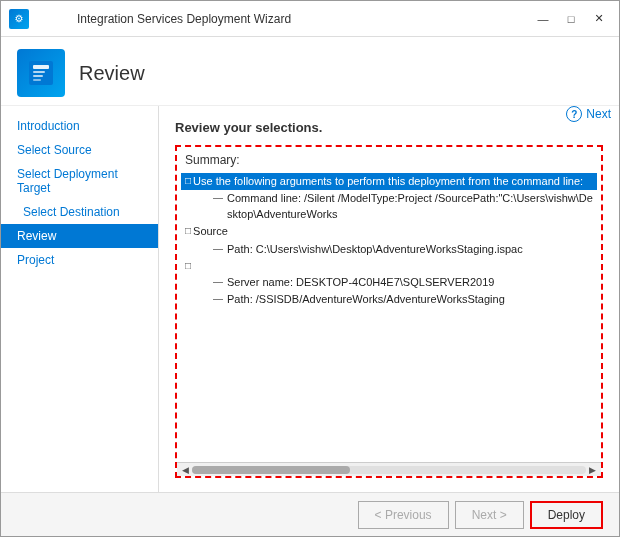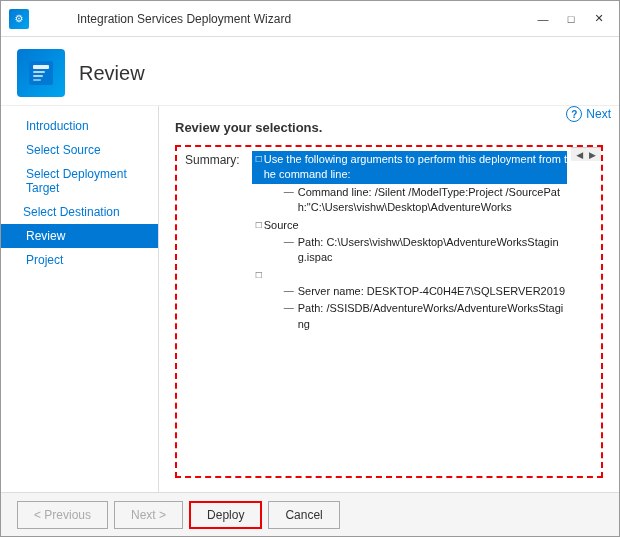--- a/index.html
+++ b/index.html
@@ -91,21 +91,21 @@
       overflow: hidden;
     }
     .sidebar {
       width: 158px;
       background: #fff;
       border-right: 1px solid #ddd;
       padding-top: 8px;
       flex-shrink: 0;
     }
     .sidebar-item {
-      padding: 5px 25px;
+      padding: 5px 16px;
       font-size: 12px;
       color: #0078d4;
       cursor: pointer;
     }
     .sidebar-item.active {
       background: #0078d4;
       color: white;
     }
     .sidebar-item.indent {
       padding-left: 22px;
@@ -122,21 +122,21 @@
       font-size: 13px;
       color: #333;
       margin-bottom: 10px;
       font-weight: bold;
     }
     .summary-box {
       border: 2px dashed #e00;
       flex: 1;
       overflow: hidden;
       display: flex;
-      flex-direction: row;
+      flex-direction: column;
       position: relative;
     }
     .summary-label {
       font-size: 12px;
       color: #333;
       padding: 6px 8px 2px 8px;
       font-weight: normal;
     }
     .summary-content {
       flex: 1;
@@ -201,21 +201,21 @@
     .scroll-arrow {
       font-size: 9px;
       color: #555;
       padding: 0 3px;
       cursor: pointer;
     }
     .footer {
       border-top: 1px solid #ddd;
       padding: 8px 16px;
       display: flex;
-      justify-content: flex-start;
+      justify-content: flex-end;
       gap: 6px;
       background: #f5f5f5;
       height: 44px;
       align-items: center;
     }
     .btn {
       padding: 4px 16px;
       font-size: 12px;
       border: 1px solid #aaa;
       background: #f5f5f5;
@@ -347,15 +347,14 @@
           <span class="scroll-arrow">▶</span>
         </div>
       </div>
     </div>
   </div>
 
   <div class="footer">
     <button class="btn" disabled="">&lt; Previous</button>
     <button class="btn" disabled="">Next &gt;</button>
     <button class="btn primary">Deploy</button>
-    <button class="btn">Cancel</button>
   </div>
 </div>
 
 </body></html>

